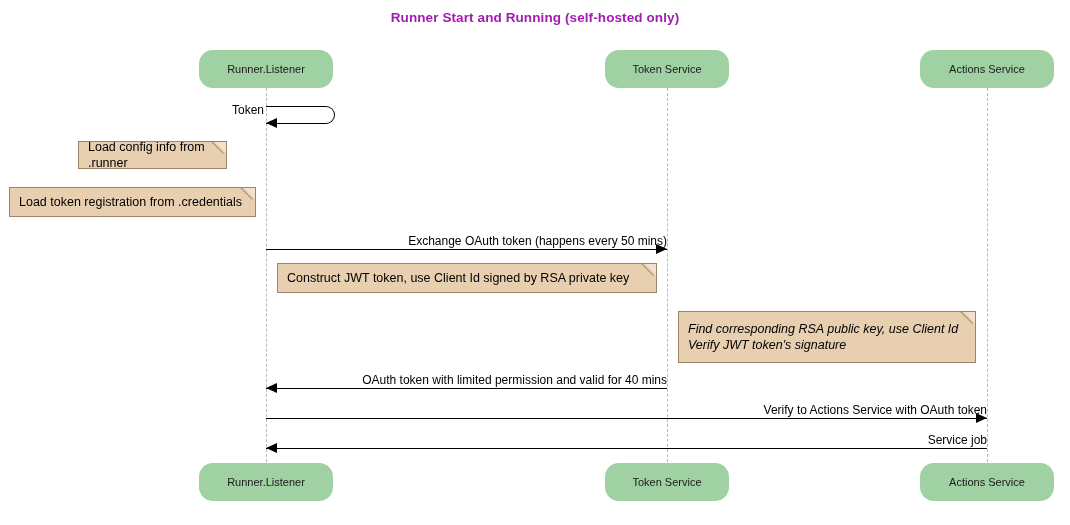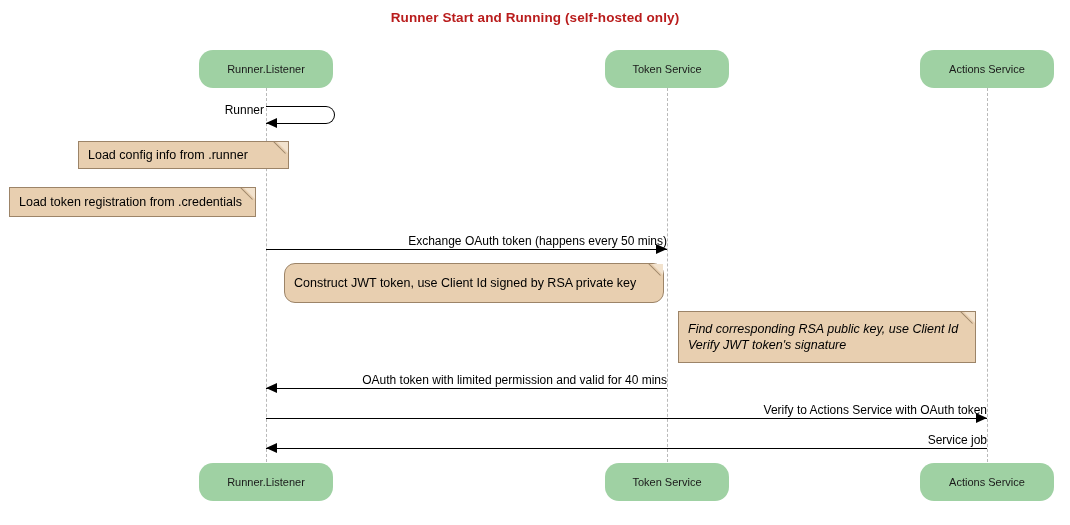--- a/index.html
+++ b/index.html
@@ -21,21 +21,21 @@
 
   
   .diagram-title {
     position: absolute;
     left: 0;
     top: 10px;
     width: 1070px;
     text-align: center;
     font-size: 13.5px;
     font-weight: bold;
-    color: #b91c1c;
+    color: #a21caf;
     letter-spacing: 0.1px;
   }
 
   
   .lifeline {
     position: absolute;
     width: 0;
     border-left: 1px dashed #b9b9b9;
   }
 
@@ -159,41 +159,41 @@
   <div class="participant" style="left:199px; top:463px; width:134px; height:38px;">
     <span>Runner.Listener</span>
   </div>
   <div class="participant" style="left:605px; top:463px; width:124px; height:38px;">
     <span>Token Service</span>
   </div>
   <div class="participant" style="left:920px; top:463px; width:134px; height:38px;">
     <span>Actions Service</span>
   </div>
 
-  <div class="msg-label" style="left:212px; top:103px; width:52px; text-align:right;">Runner</div>
+  <div class="msg-label" style="left:212px; top:103px; width:52px; text-align:right;">Token</div>
   <div class="self-loop" style="left:266px; top:106px; width:69px; height:18px;"></div>
   <div class="arrow-head arrow-left" style="left:266px; top:118px;"></div>
 
-  <div class="note" style="left:78px; top:141px; width:211px; height:28px;text-align:center;">
+  <div class="note" style="left:78px; top:141px; width:149px; height:28px;">
     <span class="note-text">Load config info from .runner</span>
     <span class="note-fold"></span>
     <span class="note-fold-edge"></span>
   </div>
 
   <div class="note" style="left:9px; top:187px; width:247px; height:30px;">
     <span class="note-text">Load token registration from .credentials</span>
     <span class="note-fold"></span>
     <span class="note-fold-edge"></span>
   </div>
 
   <div class="msg-label" style="left:266px; top:234px; width:401px;">Exchange OAuth token (happens every 50 mins)</div>
   <div class="msg-line" style="left:266px; top:249px; width:401px;"></div>
   <div class="arrow-head arrow-right" style="left:656px; top:244px;"></div>
 
-  <div class="note" style="left:284px; top:263px; width:380px; height:40px;border-radius:11px;">
+  <div class="note" style="left:277px; top:263px; width:380px; height:30px;">
     <span class="note-text">Construct JWT token, use Client Id signed by RSA private key</span>
     <span class="note-fold"></span>
     <span class="note-fold-edge"></span>
   </div>
 
   <div class="note" style="left:678px; top:311px; width:298px; height:52px; align-items:center;font-style:italic;">
     <span class="note-text">Find corresponding RSA public key, use Client Id
 Verify JWT token's signature</span>
     <span class="note-fold"></span>
     <span class="note-fold-edge"></span>

